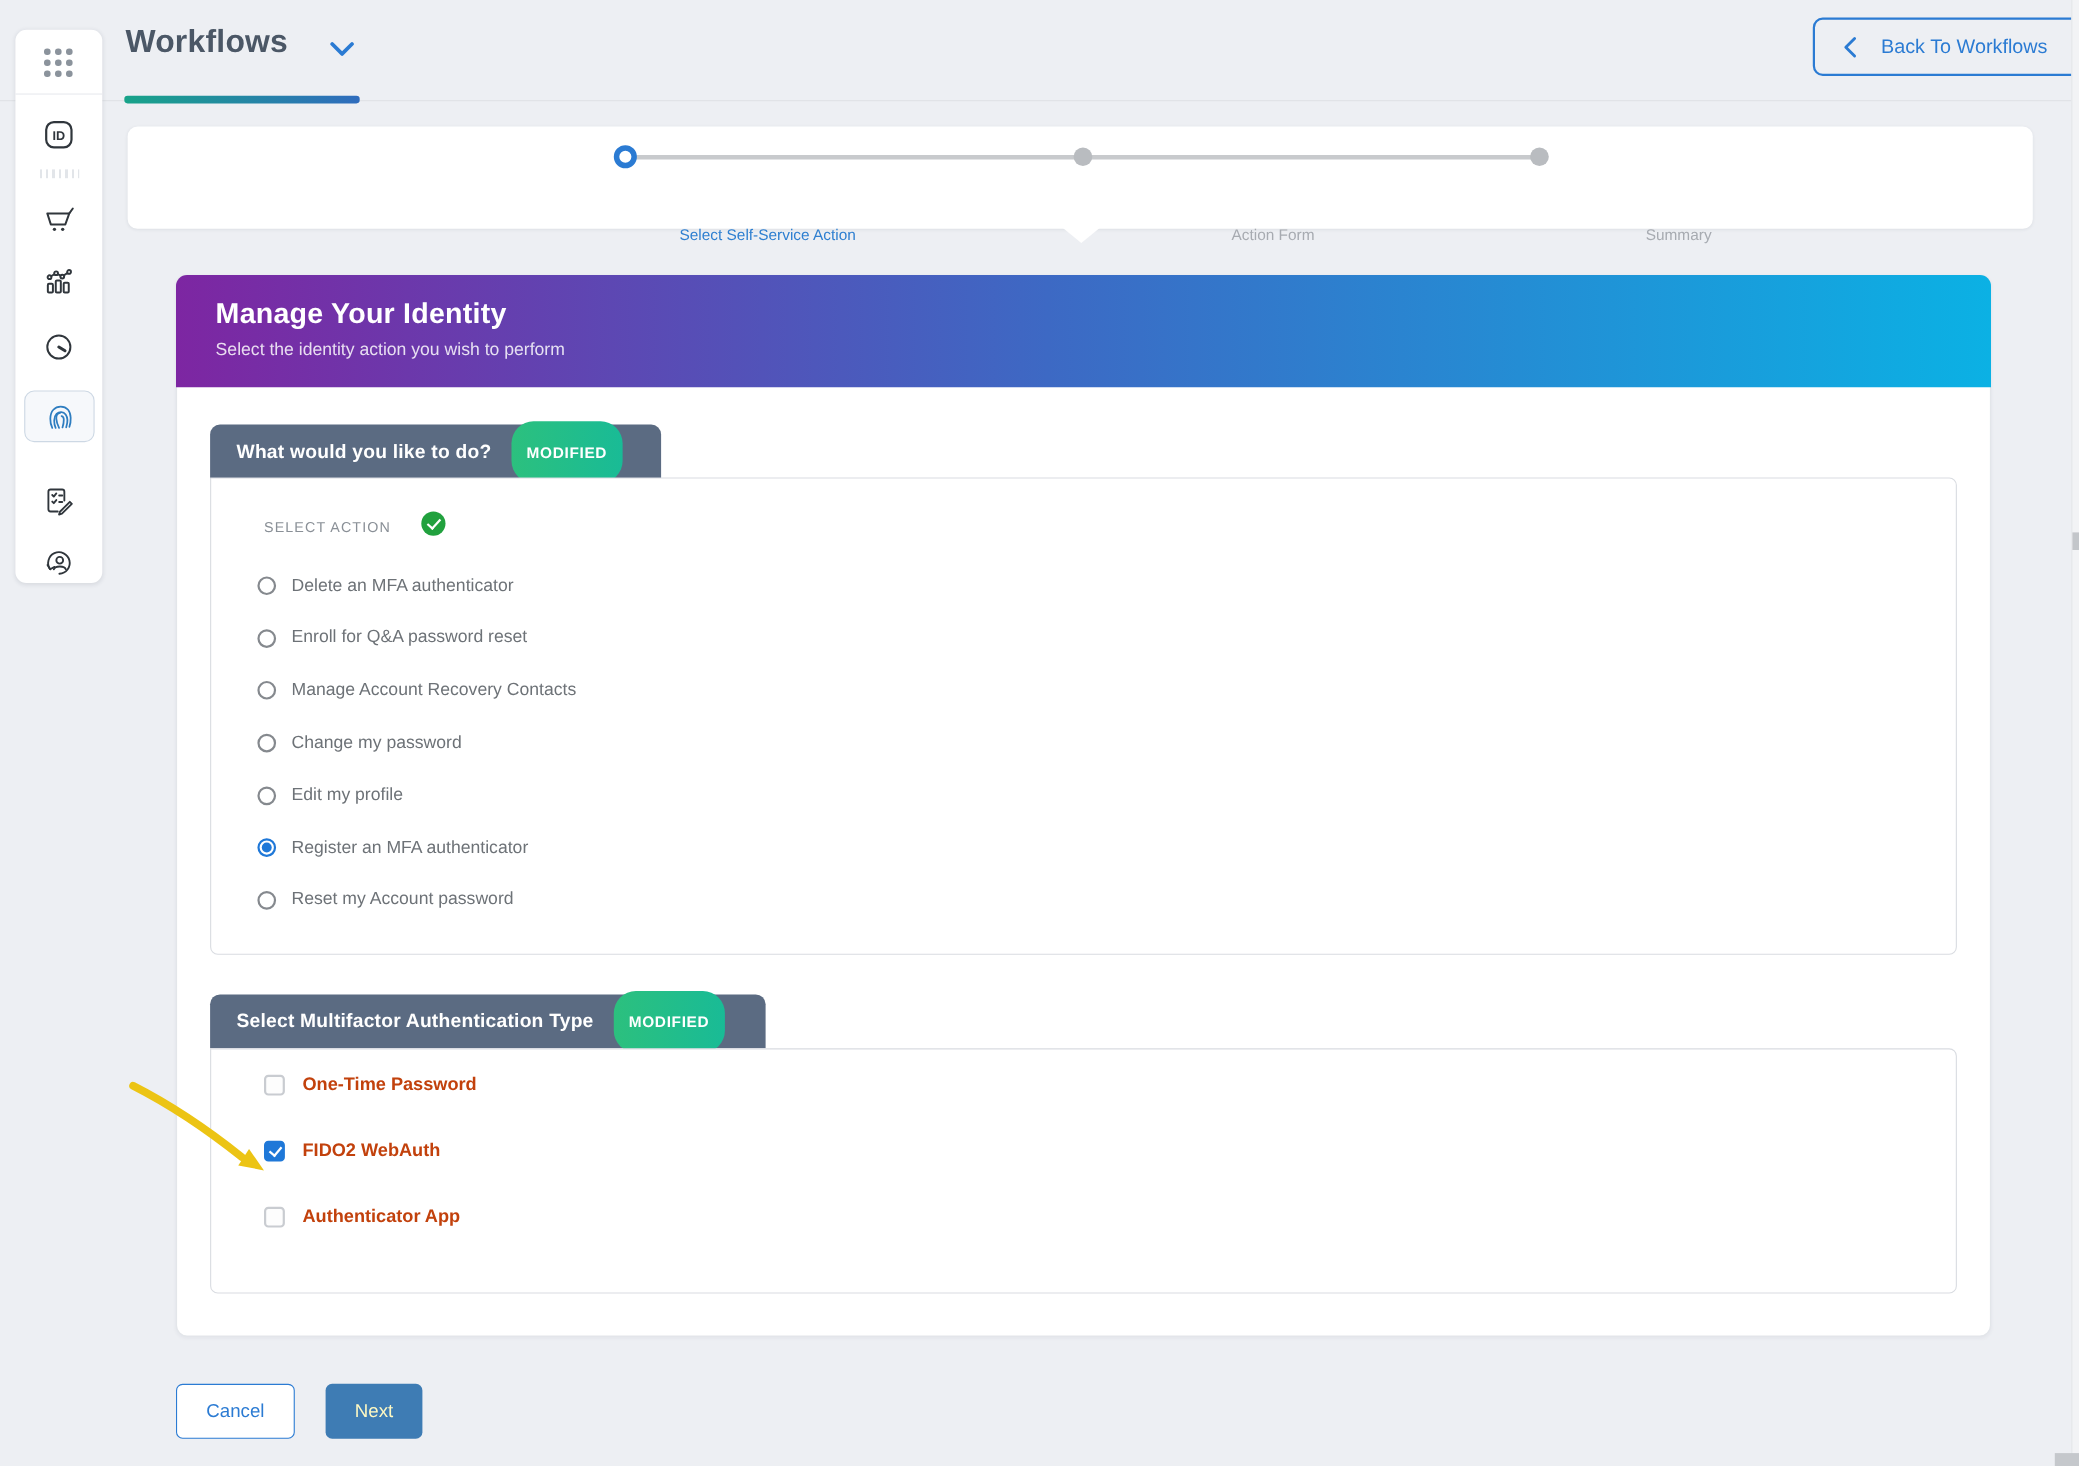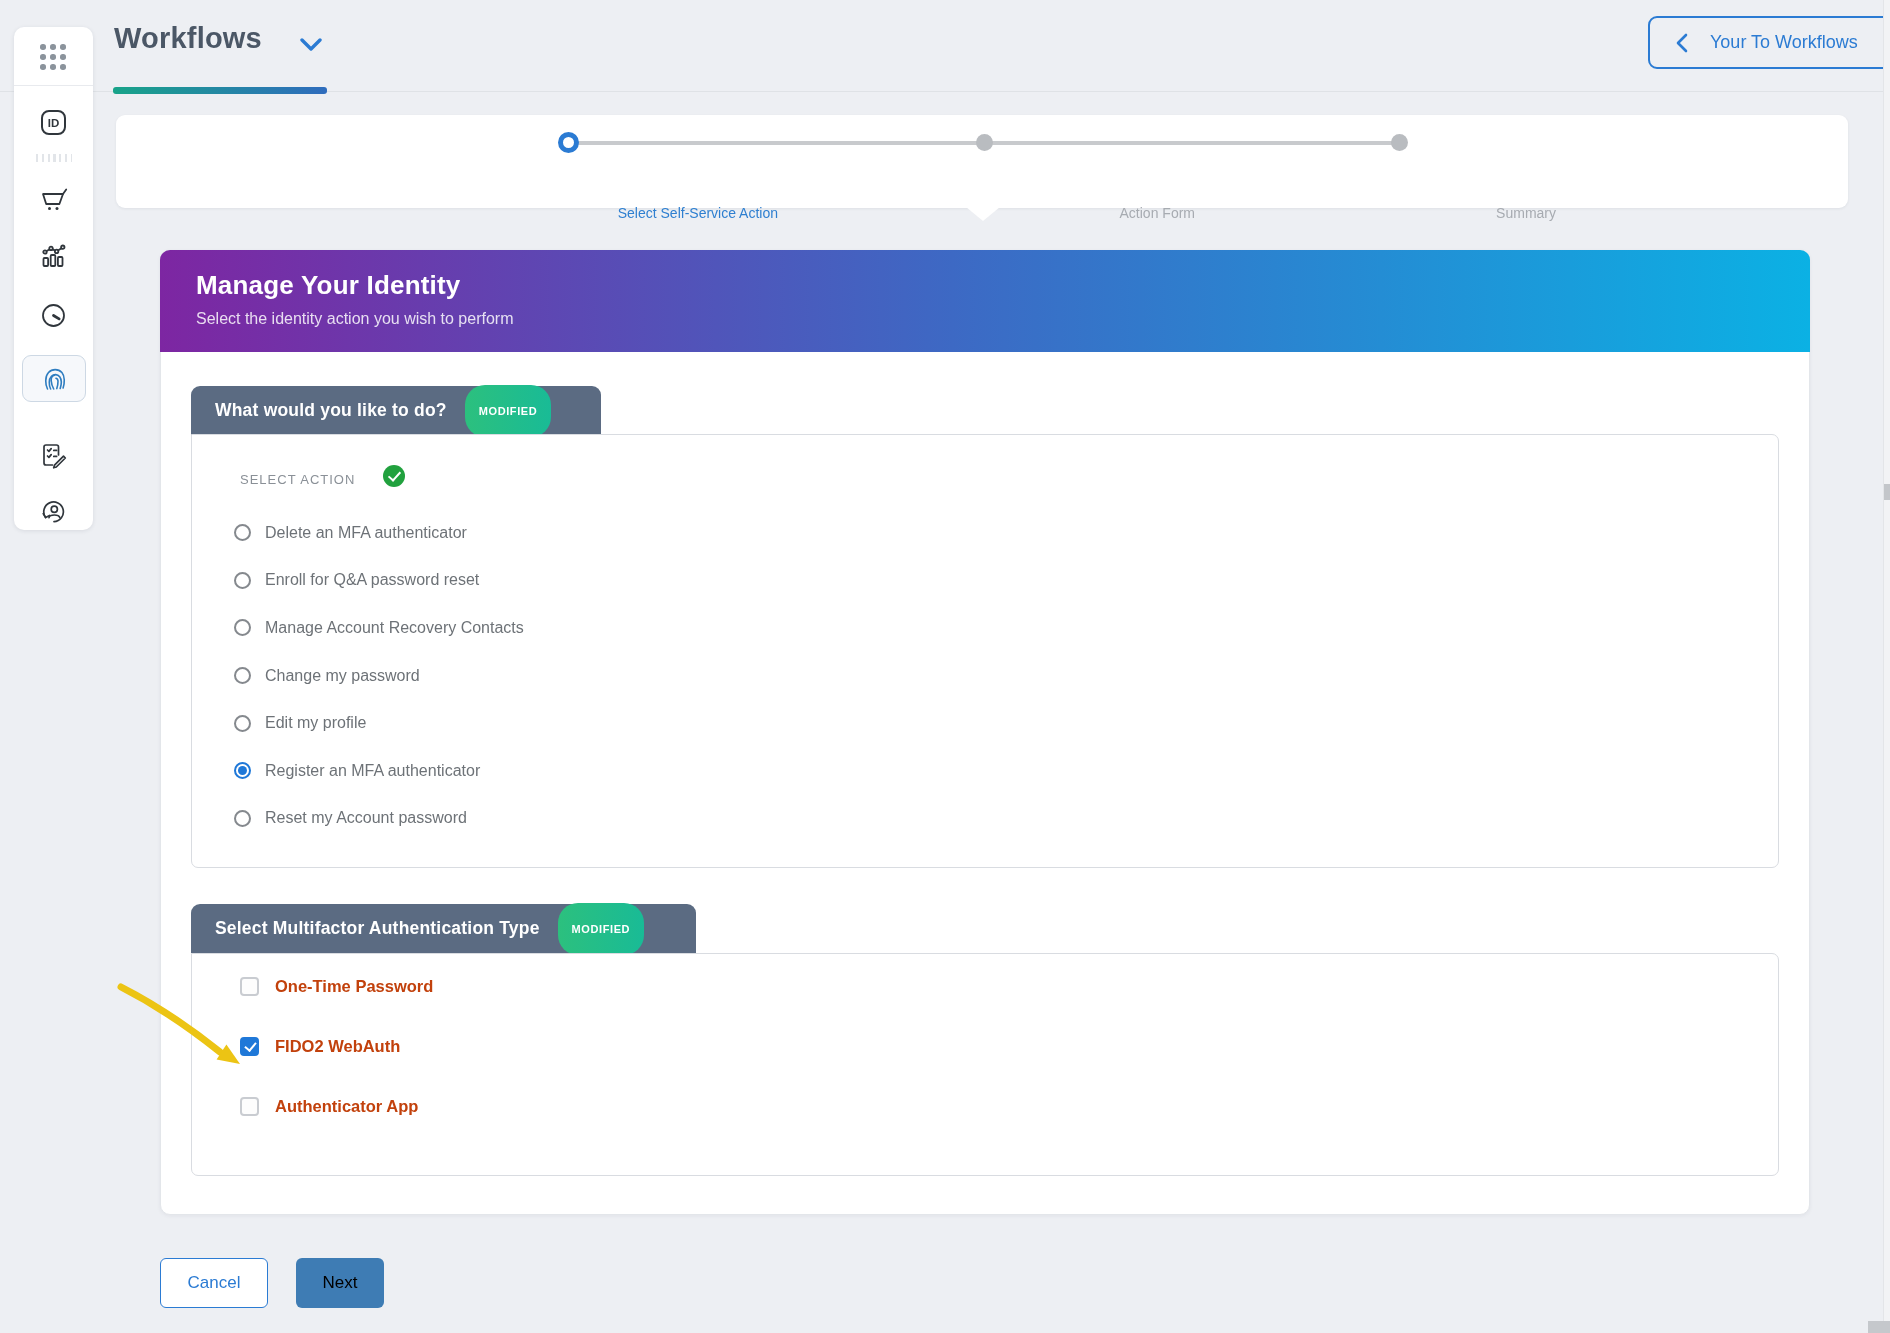--- a/index.html
+++ b/index.html
@@ -67,21 +67,21 @@
   }
   .wizard-title{font-size:26px;font-weight:700;letter-spacing:.2px;}
   .wizard-subtitle{margin-top:9px;font-size:16px;color:rgba(255,255,255,.84);}
   .section-tab{
     position:absolute;height:49px;background:var(--tab-slate);border-radius:9px 9px 0 0;
     display:flex;align-items:center;padding:0 24px;box-sizing:border-box;gap:18px;
   }
   .section-tab .tab-title{color:#fff;font-size:17.5px;font-weight:700;letter-spacing:.2px;}
   .badge{
     background:linear-gradient(90deg,var(--badge-green),var(--badge-green2));
-    color:#fff;font-size:11px;font-weight:700;letter-spacing:.6px;
+    color:#fff;font-size:14px;font-weight:700;letter-spacing:.6px;
     padding:20px 14px;border-radius:20px;
   }
   .section-box{position:absolute;background:#fff;border:1px solid #d9dce1;border-radius:0 7px 7px 7px;box-sizing:border-box;}
   .field-row{position:absolute;left:48px;top:30px;display:flex;align-items:flex-end;gap:28px;}
   .field-label{font-size:13px;color:#8a9097;letter-spacing:1px;}
   .valid-circle{width:22px;height:22px;border-radius:50%;background:var(--check-green);position:relative;}
   .valid-circle::after{
     content:'';position:absolute;left:7.5px;top:4px;width:5px;height:10px;
     border:solid #fff;border-width:0 2.6px 2.6px 0;transform:rotate(42deg);
   }
@@ -101,21 +101,21 @@
   }
   .check-label{font-size:16.5px;font-weight:700;color:#c2410c;}
   
   .btn-cancel{
     position:absolute;left:160px;top:1258px;width:108px;height:50px;border-radius:6px;
     background:#fff;border:1.5px solid var(--accent);color:var(--accent);
     font-size:17px;font-family:inherit;cursor:pointer;
   }
   .btn-next{
     position:absolute;left:296px;top:1258px;width:88px;height:50px;border-radius:6px;
-    background:var(--next-btn);border:none;color:#000000;font-size:17px;font-family:inherit;cursor:pointer;
+    background:var(--next-btn);border:none;color:#fef9c3;font-size:17px;font-family:inherit;cursor:pointer;
   }
   
   .arrow-overlay{position:absolute;left:100px;top:960px;pointer-events:none;}
   
   .vscroll-track{position:absolute;left:1883px;top:0;width:7px;height:1333px;background:#f2f3f5;border-left:1px solid #e3e5e8;box-sizing:border-box;}
   .vscroll-thumb{position:absolute;left:1884px;top:484px;width:6px;height:16px;background:#c3c6ca;}
   .scroll-corner{position:absolute;left:1868px;top:1321px;width:22px;height:12px;background:#c5c8cc;}
   svg{display:block;}
 </style>
 </head>
@@ -128,21 +128,21 @@
       <path d="M2 2l9 9 9-9" fill="none" stroke="#2b7bd3" stroke-width="3.4" stroke-linecap="round" stroke-linejoin="round"></path>
     </svg>
 </div>
 <div class="title-underline"></div>
 <div class="back-btn">
   <span>
     <svg width="12" height="20" viewBox="0 0 12 20">
         <path d="M10 2L2 10l8 8" fill="none" stroke="#2b7bd3" stroke-width="2.6" stroke-linecap="round" stroke-linejoin="round"></path>
       </svg>
   </span>
-  <span>Your To Workflows</span>
+  <span>Back To Workflows</span>
 </div>
 
 <div class="sidebar">
   <div class="appgrid">
     <i></i>
       <i></i>
       <i></i>
       <i></i>
       <i></i>
       <i></i>

